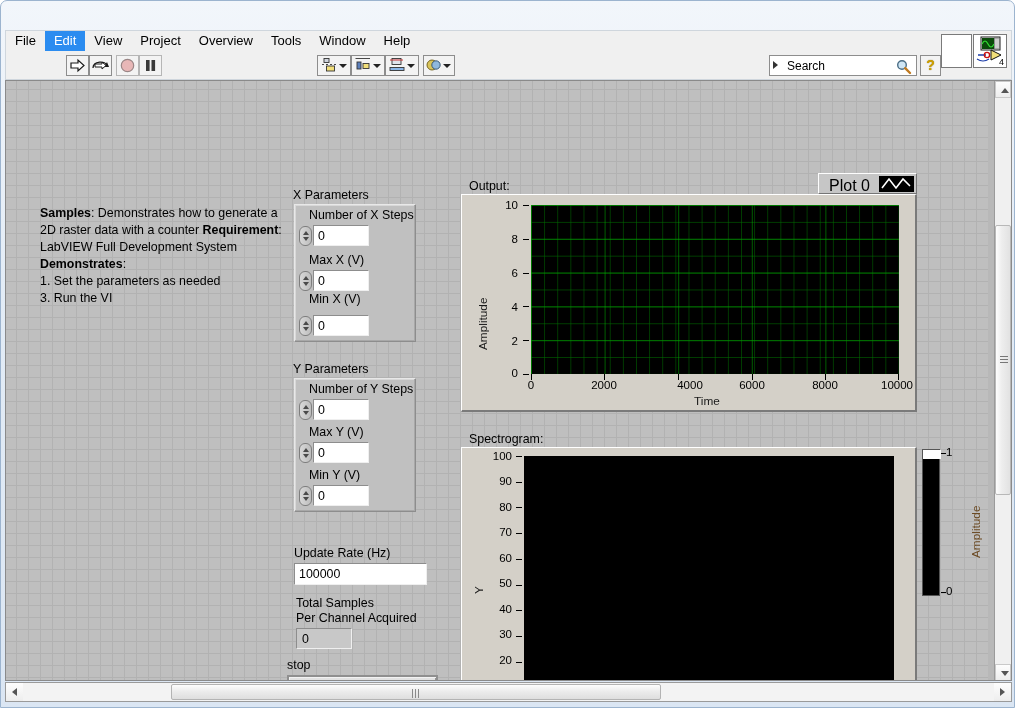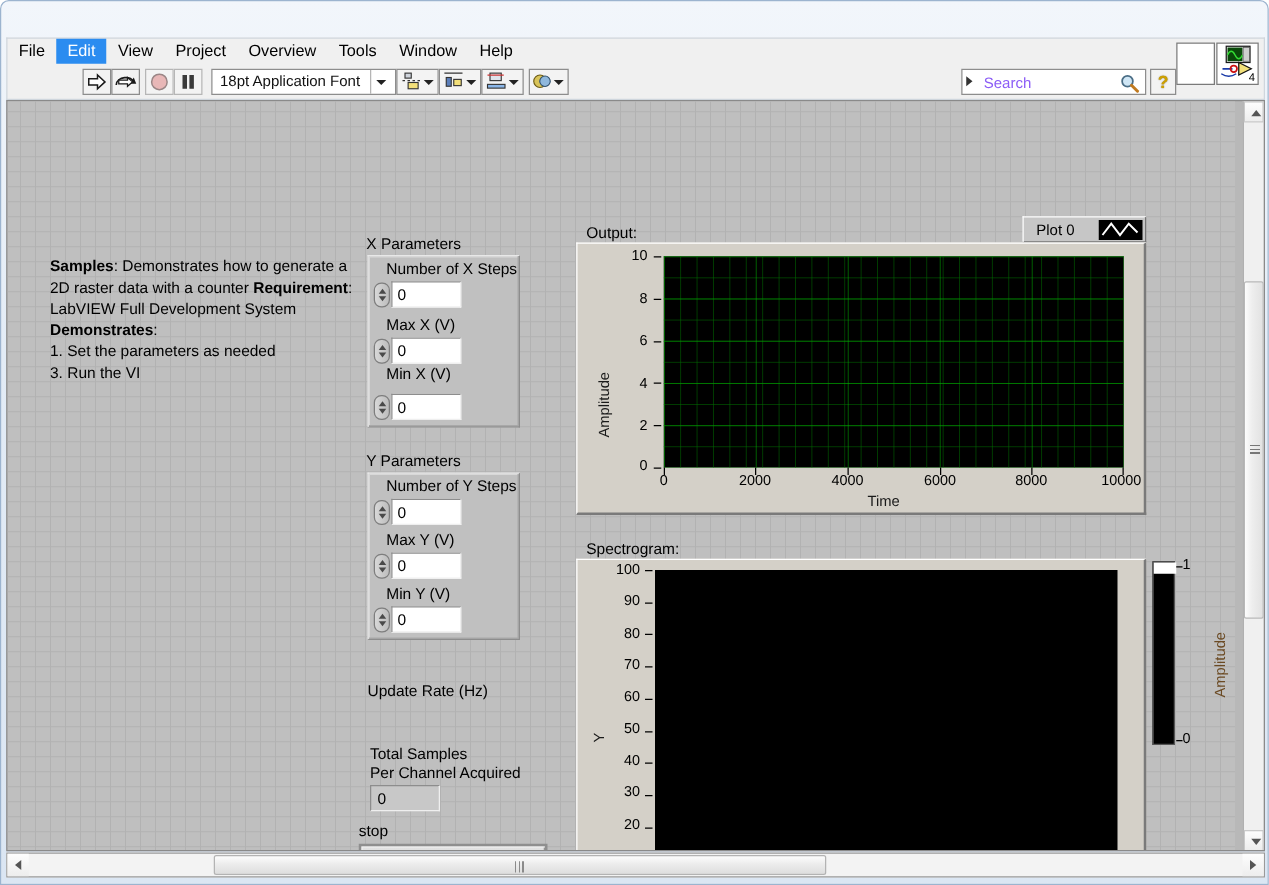--- a/index.html
+++ b/index.html
@@ -107,21 +107,21 @@
   }
   #search-box {
     position: absolute; left: 763px; top: 3px; width: 148px; height: 21px;
     background: #fff; border: 1px solid #8d8d8d;
   }
   #search-caret {
     position:absolute; left:3px; top:5px; width:0; height:0;
     border-top:4px solid transparent; border-bottom:4px solid transparent;
     border-left:5px solid #333;
   }
-  #search-text { position:absolute; left:17px; top:3px; font-size:12px; color:#8b5cf6; }
+  #search-text { position:absolute; left:17px; top:3px; font-size:12px; color:#000000; }
   #search-icon { position:absolute; right:4px; top:2px; }
   #help-btn {
     position:absolute; left: 914px; top:3px; width:21px; height:21px;
     border:1px solid #8d8d8d; background:#f3f3f3;
     text-align:center; line-height:19px; font-size:14px; font-weight:bold; color:#cfa100;
     text-shadow: 0 0 1px #6b5400;
   }
   #vi-icon-empty {
     position:absolute; left:940px; top:33px; width:31px; height:34px;
     background:#fff; border:1px solid #7a7a7a;
@@ -304,21 +304,21 @@
   }
 
   
   #plot-legend {
     position:absolute; left:812px; top:92px; width:99px; height:21px;
     background:#c6c6c6;
     border-top:1px solid #fdfdfd; border-left:1px solid #fdfdfd;
     border-right:1px solid #757575; border-bottom:1px solid #757575;
   }
   #plot-legend-text {
-    position:absolute; left:10px; top:3px; font-size:12px; color:#000;
+    position:absolute; left:10px; top:3px; font-size:16px; color:#000;
   }
   #plot-legend-swatch {
     position:absolute; right:2px; top:2px; width:35px; height:16px; background:#000;
   }
 
   
   #color-ramp {
     position:absolute; left:916px; top:368px; width:18px; height:147px;
     background:#000; border:1px solid #555;
   }
@@ -366,26 +366,20 @@
       </svg>
     </div>
 
     <div class="tb" id="tb-pause">
       <svg width="21" height="19" viewBox="0 0 21 19">
         <rect x="6" y="4" width="3.6" height="11" fill="#3a3a3a"></rect>
         <rect x="11.5" y="4" width="3.6" height="11" fill="#3a3a3a"></rect>
       </svg>
     </div>
 
-    <div class="tb" id="tb-font">
-      <div id="tb-font-label">18pt Application Font</div>
-      <div id="tb-font-arrow">
-        <div class="caret" style="right:7px;"></div>
-      </div>
-    </div>
 
     <div class="tb" id="tb-align">
       <svg width="22" height="19" viewBox="0 0 22 19">
         <rect x="6" y="2.5" width="5" height="4" fill="#cfd4dc" stroke="#333" stroke-width="0.9"></rect>
         <rect x="8.5" y="10" width="8" height="5" fill="#f2df7a" stroke="#333" stroke-width="0.9"></rect>
         <line x1="4" y1="8.5" x2="18" y2="8.5" stroke="#333" stroke-width="0.9" stroke-dasharray="2 2"></line>
       </svg>
       <div class="caret"></div>
     </div>
     <div class="tb" id="tb-dist">
@@ -506,20 +500,21 @@
         <div class="num-ctrl" style="left:4px; top:106px;">
           <div class="num-spin">
             <div class="up"></div>
             <div class="dn"></div>
           </div>
           <div class="num-field" style="width:56px;">0</div>
         </div>
       </div>
 
       <div class="ctrl-label" style="left:288px; top:465px;">Update Rate (Hz)</div>
+      <div class="num-field" style="left:288px; top:482px; width:133px; height:22px;">100000</div>
 
       <div class="ctrl-label" style="left:290px; top:515px;">Total Samples</div>
       <div class="ctrl-label" style="left:290px; top:530px;">Per Channel Acquired</div>
       <div class="ind-field" style="left:290px; top:547px; width:56px;">0</div>
 
       <div class="ctrl-label" style="left:281px; top:577px;">stop</div>
       <div id="stop-btn">
         
       </div>
 
@@ -551,21 +546,21 @@
         <div class="tick-mark" style="left:61px; top:43.8px;width:6px; height:1px;"></div>
         <div class="tick-mark" style="left:61px; top:77.6px;width:6px; height:1px;"></div>
         <div class="tick-mark" style="left:61px; top:111.4px;width:6px;height:1px;"></div>
         <div class="tick-mark" style="left:61px; top:145.2px;width:6px;height:1px;"></div>
         <div class="tick-mark" style="left:61px; top:179px; width:6px; height:1px;"></div>
 
         <div class="axis-name vert" style="left:14px; top:155px;">Amplitude</div>
 
         <div class="tick-label-x" style="left:49px;  top:184px; width:40px;">0</div>
         <div class="tick-label-x" style="left:122px; top:184px; width:40px;">2000</div>
-        <div class="tick-label-x" style="left:196px; top:184px; width:40px;">4000</div>
+        <div class="tick-label-x" style="left:208px; top:184px; width:40px;">4000</div>
         <div class="tick-label-x" style="left:270px; top:184px; width:40px;">6000</div>
         <div class="tick-label-x" style="left:343px; top:184px; width:40px;">8000</div>
         <div class="tick-label-x" style="left:411px; top:184px; width:48px;">10000</div>
         <div class="tick-mark" style="left:69px;  top:179px; width:1px; height:6px;"></div>
         <div class="tick-mark" style="left:142px; top:179px; width:1px; height:6px;"></div>
         <div class="tick-mark" style="left:216px; top:179px; width:1px; height:6px;"></div>
         <div class="tick-mark" style="left:290px; top:179px; width:1px; height:6px;"></div>
         <div class="tick-mark" style="left:363px; top:179px; width:1px; height:6px;"></div>
         <div class="tick-mark" style="left:436px; top:179px; width:1px; height:6px;"></div>
 

